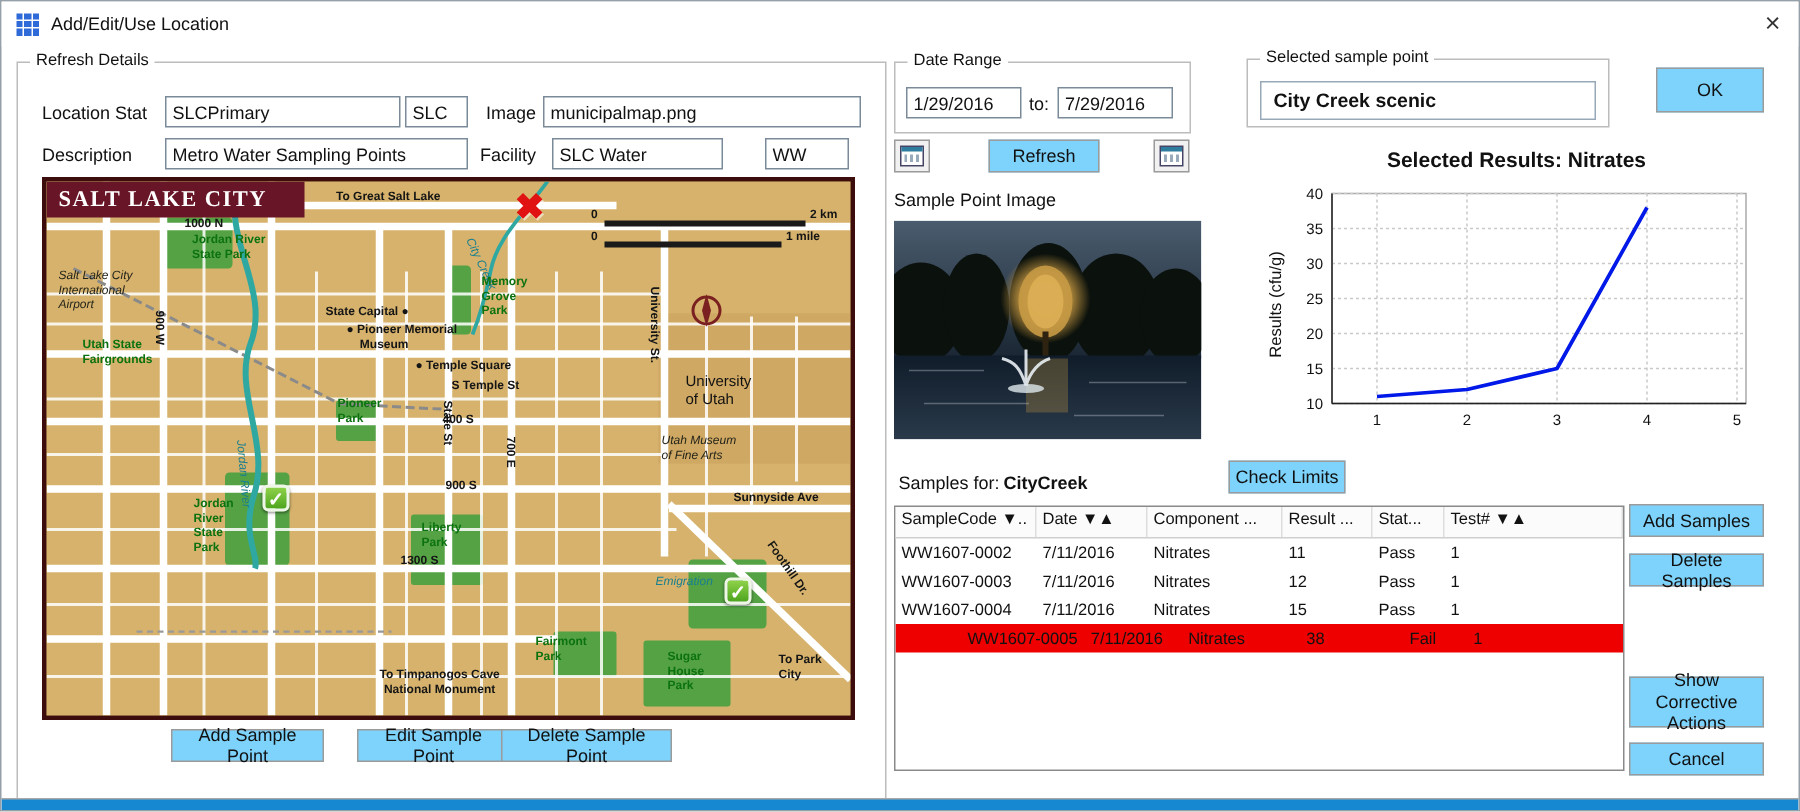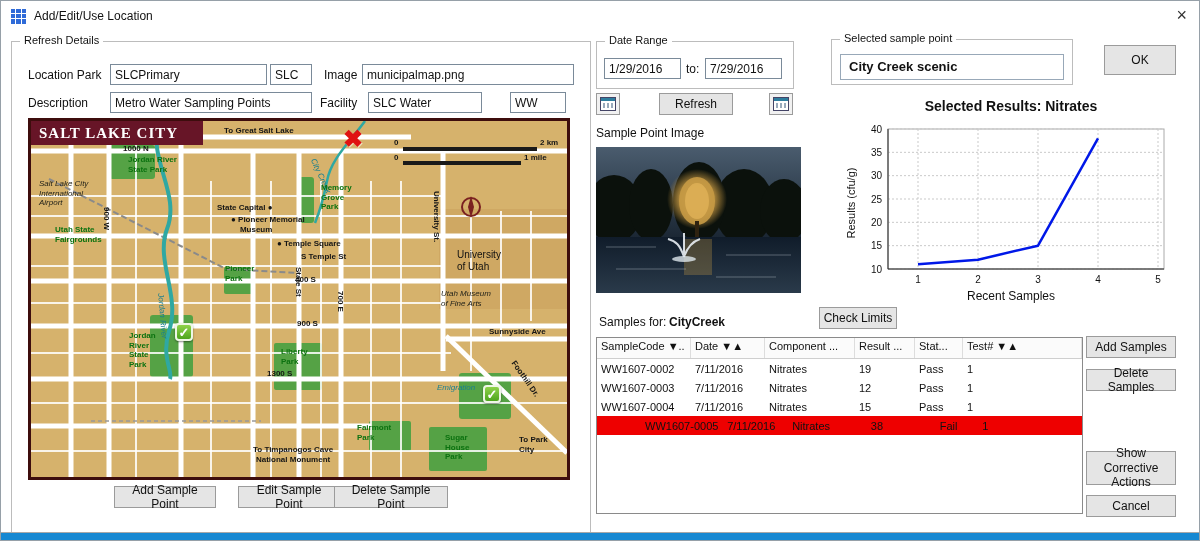--- a/index.html
+++ b/index.html
@@ -12,21 +12,21 @@
             grid-template-columns:repeat(3,1fr);grid-template-rows:repeat(3,1fr);gap:1px;}
   .app-icon span{background:#2f6bd8;}
   .title{margin-left:8px;font-size:12px;}
   .close{position:absolute;right:12px;top:4px;font-size:18px;line-height:20px;color:#333;cursor:default;}
   
   .grp{position:absolute;border:1px solid #bcbcbc;}
   .grp-label{position:absolute;top:-8px;left:8px;background:#fff;padding:0 4px;font-size:11px;white-space:nowrap;}
   .lbl{position:absolute;font-size:12px;white-space:nowrap;}
   .txt-input{position:absolute;border:1px solid #7a8a99;font-size:12px;padding:1px 4px;
              background:#fff;box-sizing:border-box;height:21px;font-family:inherit;color:#111;}
-  .btn{position:absolute;background:#e5e5e5;border:1px solid #9b9b9b;font-size:12px;
+  .btn{position:absolute;background:#7dd3fc;border:1px solid #9b9b9b;font-size:12px;
        display:flex;align-items:center;justify-content:center;text-align:center;
        line-height:1.2;padding:1px 3px;box-sizing:border-box;cursor:default;font-family:inherit;}
   .cal-btn{position:absolute;width:24px;height:22px;background:#f1f1f1;border:1px solid #9b9b9b;
            display:flex;align-items:center;justify-content:center;box-sizing:border-box;}
   .cal-icon{width:14px;height:12px;background:#fff;border:1px solid #446;position:relative;}
   .cal-icon::before{content:"";position:absolute;left:0;top:0;right:0;height:3px;background:#2e7d9e;}
   .cal-icon::after{content:"";position:absolute;left:2px;top:5px;right:2px;bottom:2px;
            background:repeating-linear-gradient(90deg,#9ab 0 2px,transparent 2px 4px);}
   
   #map{position:absolute;left:16px;top:76px;width:542px;height:362px;border:3px solid #3d0d0d;
@@ -90,21 +90,21 @@
         <span></span>
         <span></span>
     </span>
     <span class="title">Add/Edit/Use Location</span>
     <span class="close">×</span>
   </div>
 
   <div class="grp" style="left:10px;top:40px;width:578px;height:492px;">
     <span class="grp-label">Refresh Details</span>
 
-    <span class="lbl" style="left:16px;top:26px;">Location Park</span>
+    <span class="lbl" style="left:16px;top:26px;">Location Stat</span>
     <input class="txt-input" style="left: 98px; top: 22px; width: 157px;" value="SLCPrimary">
     <input class="txt-input" style="left: 258px; top: 22px; width: 42px;" value="SLC">
     <span class="lbl" style="left:312px;top:26px;">Image</span>
     <input class="txt-input" style="left: 350px; top: 22px; width: 212px;" value="municipalmap.png">
 
     <span class="lbl" style="left:16px;top:54px;">Description</span>
     <input class="txt-input" style="left: 98px; top: 50px; width: 202px;" value="Metro Water Sampling Points">
     <span class="lbl" style="left:308px;top:54px;">Facility</span>
     <input class="txt-input" style="left: 356px; top: 50px; width: 114px;" value="SLC Water">
     <input class="txt-input" style="left: 498px; top: 50px; width: 56px;" value="WW">
@@ -308,21 +308,21 @@
         <div class="tbl-hcell" style="width: 90px;">Component ...</div>
         <div class="tbl-hcell" style="width: 60px;">Result ...</div>
         <div class="tbl-hcell" style="width: 48px;">Stat...</div>
         <div class="tbl-hcell" style="width: 119px;">Test# ▼▲</div>
       </div>
     <div id="tbl-body">
         <div class="tbl-row">
           <div class="tbl-cell" style="width: 94px;">WW1607-0002</div>
           <div class="tbl-cell" style="width: 74px;">7/11/2016</div>
           <div class="tbl-cell" style="width: 90px;">Nitrates</div>
-          <div class="tbl-cell" style="width: 60px;">19</div>
+          <div class="tbl-cell" style="width: 60px;">11</div>
           <div class="tbl-cell" style="width: 48px;">Pass</div>
           <div class="tbl-cell" style="width: 119px;">1</div>
         </div>
         <div class="tbl-row">
           <div class="tbl-cell" style="width: 94px;">WW1607-0003</div>
           <div class="tbl-cell" style="width: 74px;">7/11/2016</div>
           <div class="tbl-cell" style="width: 90px;">Nitrates</div>
           <div class="tbl-cell" style="width: 60px;">12</div>
           <div class="tbl-cell" style="width: 48px;">Pass</div>
           <div class="tbl-cell" style="width: 119px;">1</div>
@@ -378,21 +378,20 @@
       <text x="36" y="112.83333333333334" text-anchor="end" font-size="10" fill="#111" font-family="Liberation Sans, sans-serif">20</text>
       <text x="36" y="89.5" text-anchor="end" font-size="10" fill="#111" font-family="Liberation Sans, sans-serif">25</text>
       <text x="36" y="66.16666666666667" text-anchor="end" font-size="10" fill="#111" font-family="Liberation Sans, sans-serif">30</text>
       <text x="36" y="42.83333333333333" text-anchor="end" font-size="10" fill="#111" font-family="Liberation Sans, sans-serif">35</text>
       <text x="36" y="19.5" text-anchor="end" font-size="10" fill="#111" font-family="Liberation Sans, sans-serif">40</text>
       <line x1="42" y1="16" x2="42" y2="156" stroke="#222222"></line>
       <line x1="42" y1="156" x2="318" y2="156" stroke="#222222"></line>
       <polyline points="72,151.33333333333334 132,146.66666666666666 192.00000000000003,132.66666666666666 252,25.333333333333343" fill="none" stroke="#0018e8" stroke-width="2.5" stroke-linejoin="round"></polyline>
     </svg>
   <div id="chart-ylabel">Results (cfu/g)</div>
-  <div id="chart-xlabel">Recent Samples</div>
 
   <div class="btn" style="left:1085px;top:335px;width:90px;height:22px;">Add Samples</div>
   <div class="btn" style="left:1085px;top:368px;width:90px;height:22px;">Delete Samples</div>
   <div class="btn" style="left:1085px;top:450px;width:90px;height:34px;">Show Corrective Actions</div>
   <div class="btn" style="left:1085px;top:494px;width:90px;height:22px;">Cancel</div>
 
   <div id="bottom-strip" style="background: rgb(22, 136, 210);"></div>
 </div>
 
 </body></html>

